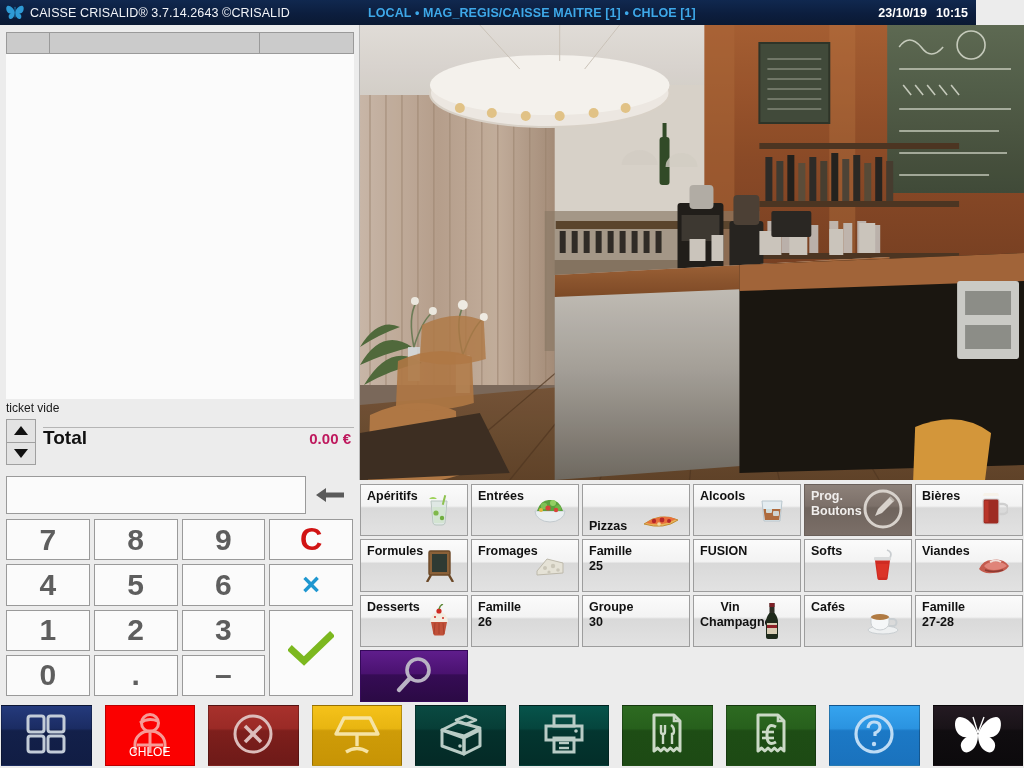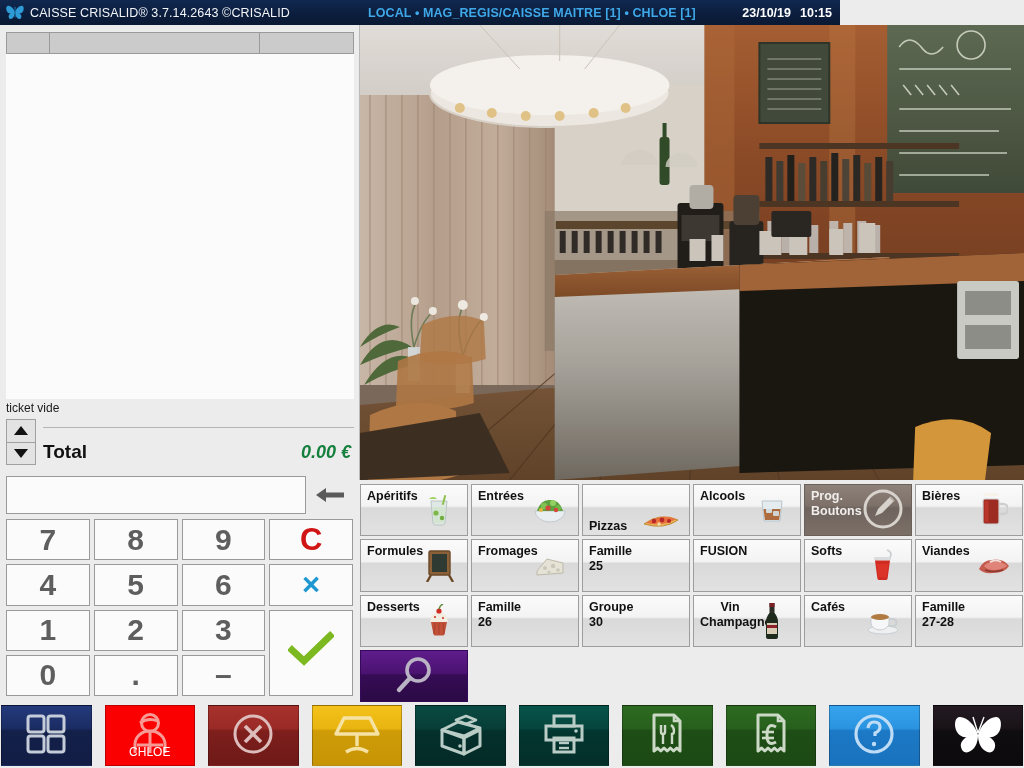--- a/index.html
+++ b/index.html
@@ -6,21 +6,21 @@
   html, body {
     width: 1024px; height: 768px;
     overflow: hidden;
     background: #ececec;
     font-family: "Liberation Sans", sans-serif;
   }
   #app { position: relative; width: 1024px; height: 768px; }
 
   
   .titlebar {
-    position: absolute; left: 0; top: 0; width: 840px; height: 25px;
+    position: absolute; left: 0; top: 0; width: 976px; height: 25px;
     background: linear-gradient(to bottom, #10284f 0%, #0c1e3e 55%, #0a1933 100%);
     display: flex; align-items: center; color: #ffffff;
     font-size: 12.5px;
   }
   .tb-logo { width: 30px; height: 25px; display: flex; align-items: center; justify-content: center; }
   .tb-title { font-size: 12.5px; letter-spacing: .1px; color: #f2f4f8; white-space: nowrap; }
   .tb-center {
     position: absolute; left: 368px; top: 0; height: 25px;
     display: flex; align-items: center;
     color: #3ea8e8; font-weight: bold; font-size: 12.5px; letter-spacing: .1px;
@@ -61,25 +61,25 @@
   .spin-btn {
     flex: 1; border: 1px solid #a0a0a0; background: #e3e3e3;
     display: flex; align-items: center; justify-content: center;
   }
   .spin-btn + .spin-btn { border-top: none; }
   .arrow-up { width: 0; height: 0; border-left: 7px solid transparent; border-right: 7px solid transparent; border-bottom: 9px solid #111; }
   .arrow-down { width: 0; height: 0; border-left: 7px solid transparent; border-right: 7px solid transparent; border-top: 9px solid #111; }
   .total-main { flex: 1; margin-left: 7px; position: relative; }
   .total-sep { position: absolute; left: 0; top: 8px; width: 100%; height: 1px; background: #b5b5b5; }
   .total-line {
-    position: absolute; left: 0; top: 16px; width: 100%; height: 34px;
+    position: absolute; left: 0; top: 2px; width: 100%; height: 34px;
     display: flex; align-items: center; justify-content: space-between;
   }
   .total-label { font-size: 19px; font-weight: bold; color: #111; }
-  .total-value { font-size: 18px; font-weight: bold; color: #15803d; padding-right: 3px; font-style: italic; }
+  .total-value { font-size: 15px; font-weight: bold; color: #be185d; padding-right: 3px; }
 
   
   .keypad { position: absolute; left: 0; top: 472px; width: 359px; height: 230px; }
   .kp-input-row { position: absolute; left: 6px; top: 3px; width: 347px; height: 40px; display: flex; align-items: center; }
   .kp-input {
     width: 300px; height: 38px; background: #fbfbfb;
     border: 1px solid #9a9a9a; outline: none;
     font-family: "Liberation Sans", sans-serif; font-size: 15px; padding: 0 6px;
   }
   .kp-back { width: 47px; height: 38px; display: flex; align-items: center; justify-content: center; }

